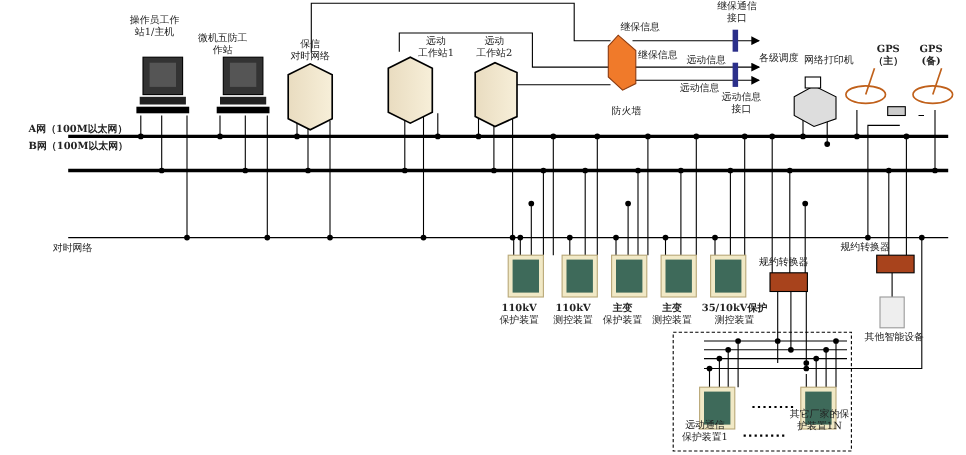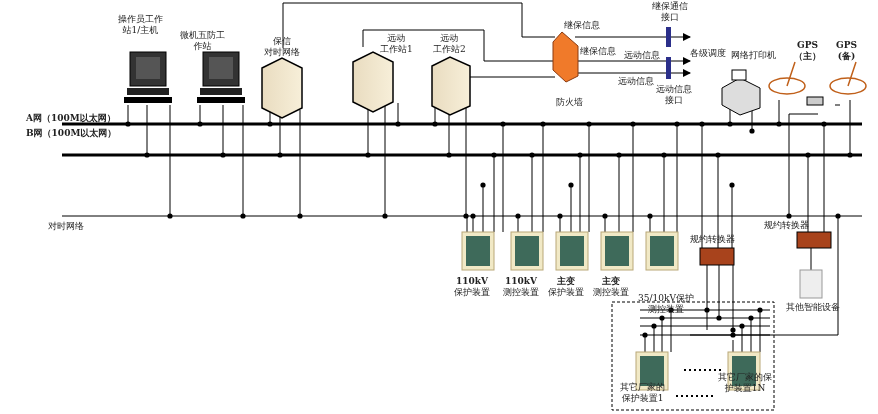--- a/index.html
+++ b/index.html
@@ -293,30 +293,30 @@
       </div>
       <div class="lbl" style="left: 548px; top: 276px;">
         <div class="b" style="font-weight: bold;">主变</div>
         <div>保护装置</div>
       </div>
       <div class="lbl" style="left: 593px; top: 276px;">
         <div class="b" style="font-weight: bold;">主变</div>
         <div>测控装置</div>
       </div>
       <div class="lbl" style="left: 638px; top: 276px;">
-        <div class="b" style="font-weight: normal; margin-top: 17px;">35/10kV保护</div>
+        <div class="b" style="font-weight: bold;">35/10kV保护</div>
         <div>测控装置</div>
       </div>
     </div>
 
 <div class="lbl" style="left:690px;top:234px">规约转换器</div>
 <div class="lbl" style="left:764px;top:220px">规约转换器</div>
 <div class="lbl" style="left:786px;top:302px">其他智能设备</div>
 
 <div class="lbl" style="left:620px;top:382px">
-      <div>其它厂家的</div>
+      <div>远动通信</div>
       <div>保护装置1</div>
     </div>
 <div class="lbl" style="left:718px;top:372px">
       <div>其它厂家的保</div>
       <div>护装置1N</div>
     </div>
 </div>
 
 </body></html>

